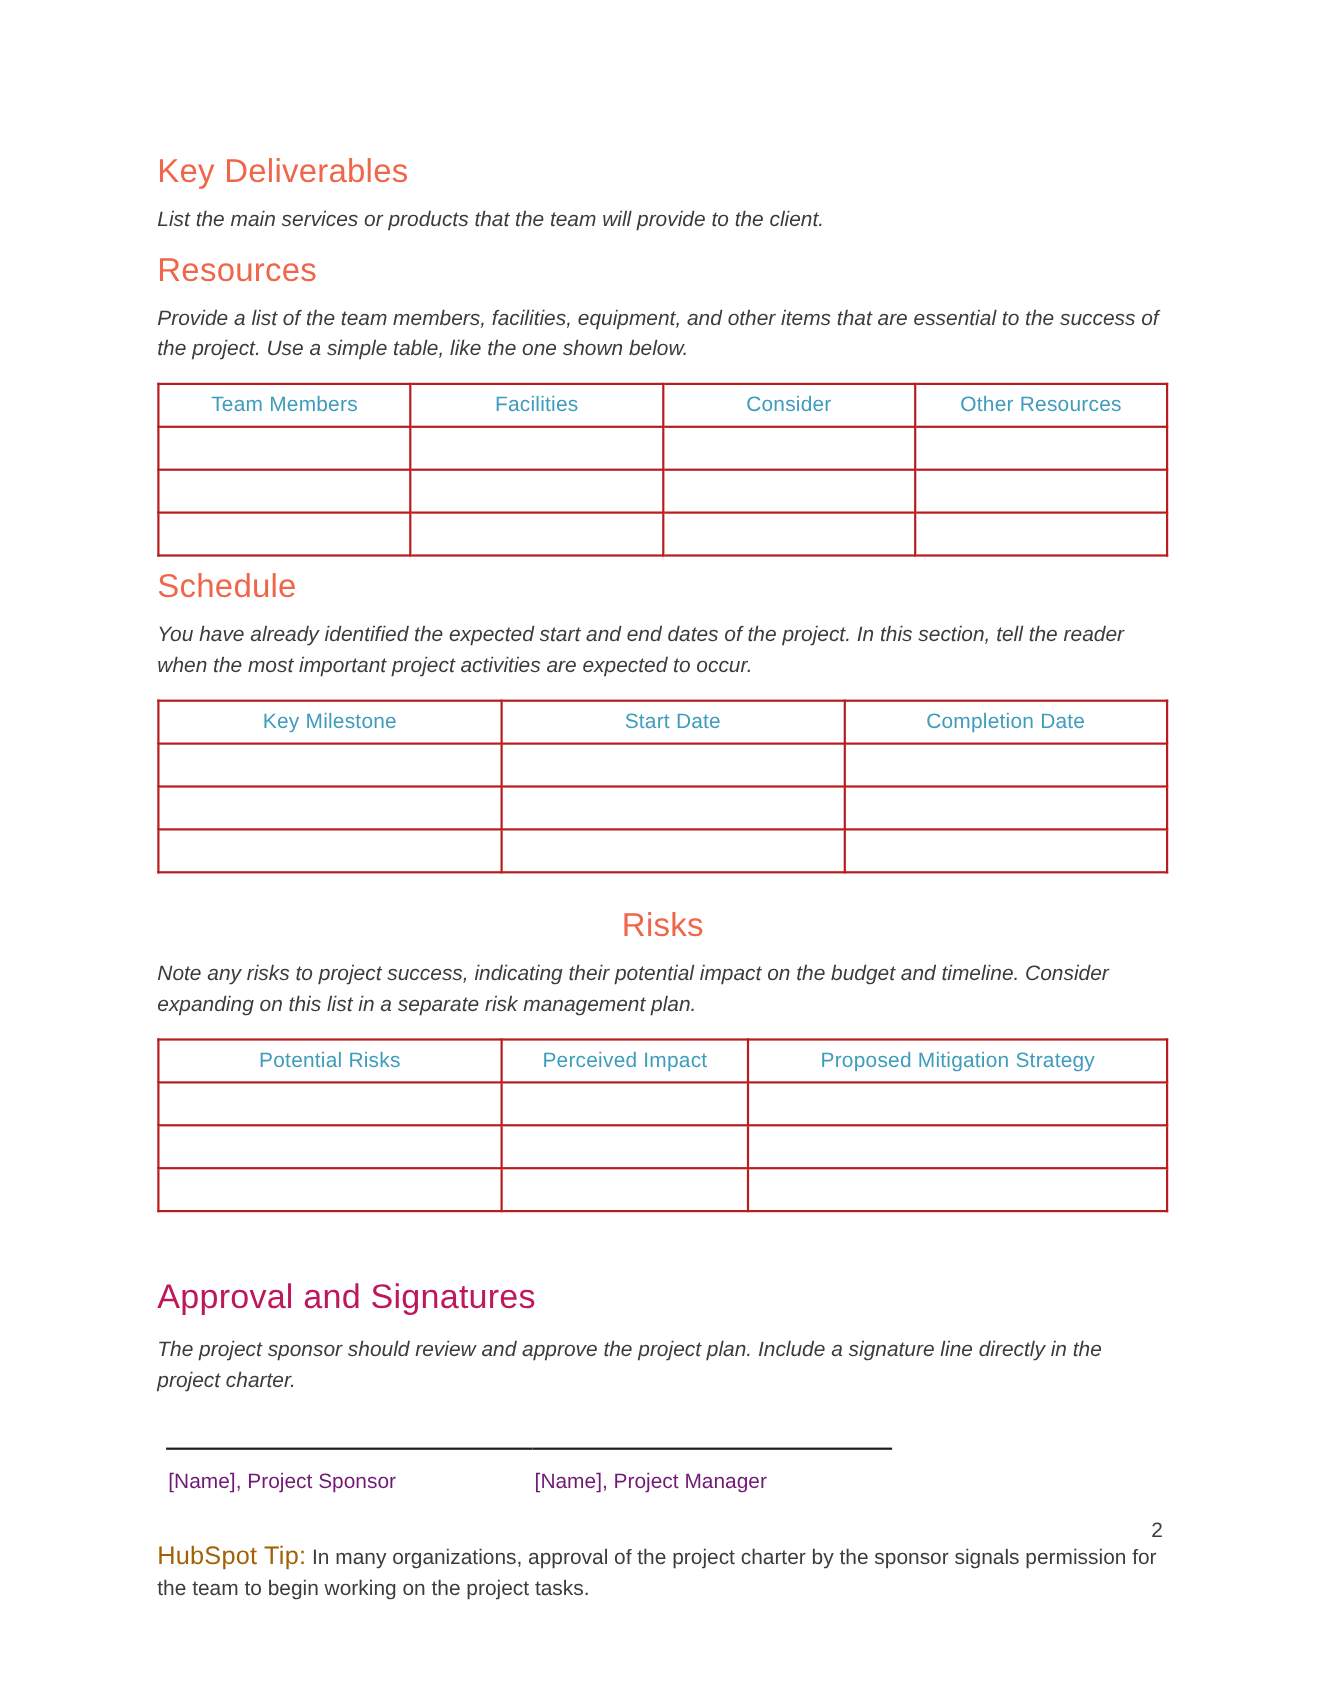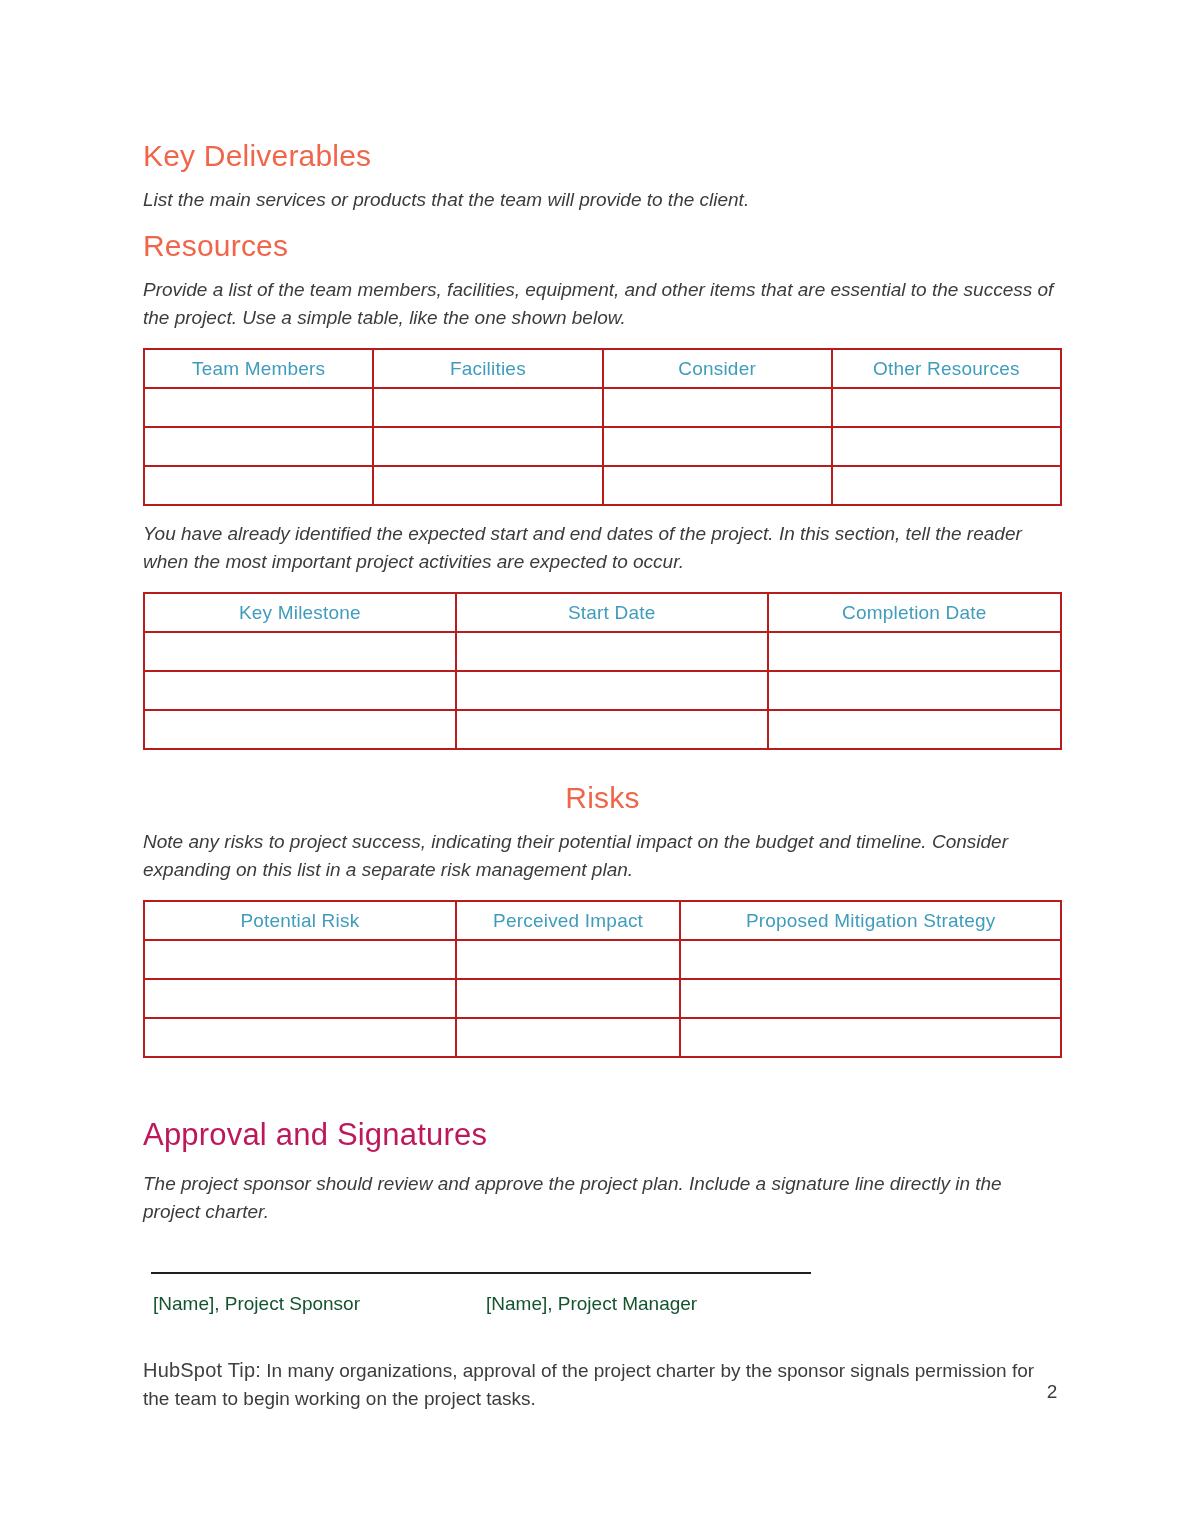--- a/index.html
+++ b/index.html
@@ -72,33 +72,33 @@
   }
   .sig-block-1 { width: 333px; margin-left: 8px; }
   .sig-block-2 { width: 327px; }
   .sig-line {
     border-top: 2px solid #1e1e1e;
     height: 0;
   }
   .sig-label {
     font-size: 19px;
     line-height: 28px;
-    color: #14532d;
+    color: #701a75;
     margin-top: 16px;
     padding-left: 2px;
   }
   p.tip-text {
     font-size: 19px;
     line-height: 28px;
     color: #3c3c3c;
     margin-top: 38px;
   }
   .tip-label {
-    font-size: 20px;
-    color: #404040;
+    font-size: 23px;
+    color: #a16207;
     letter-spacing: 0.2px;
   }
   .page-number {
     position: absolute;
     top: 1381px;
     left: 1040px;
     width: 24px;
     text-align: center;
     font-size: 19px;
     color: #3c3c3c;
@@ -152,20 +152,21 @@
         </tr>
         <tr>
           <td></td>
             <td></td>
             <td></td>
             <td></td>
         </tr>
       </tbody>
     </table>
 
+    <h2 class="section-heading" style="margin-top:12px;">Schedule</h2>
     <p class="body-text">You have already identified the expected start and end dates of the project. In this section, tell the reader when the most important project activities are expected to occur.</p>
 
     <table class="doc-table">
       <colgroup>
         <col class="w34">
           <col class="w34">
           <col class="w32">
       </colgroup>
       <thead>
         <tr>
@@ -197,21 +198,21 @@
     <p class="body-text">Note any risks to project success, indicating their potential impact on the budget and timeline. Consider expanding on this list in a separate risk management plan.</p>
 
     <table class="doc-table">
       <colgroup>
         <col class="w34">
           <col class="w24">
           <col class="w41">
       </colgroup>
       <thead>
         <tr>
-          <th>Potential Risk</th>
+          <th>Potential Risks</th>
           <th>Perceived Impact</th>
           <th>Proposed Mitigation Strategy</th>
         </tr>
       </thead>
       <tbody>
         <tr>
           <td></td>
             <td></td>
             <td></td>
         </tr>

